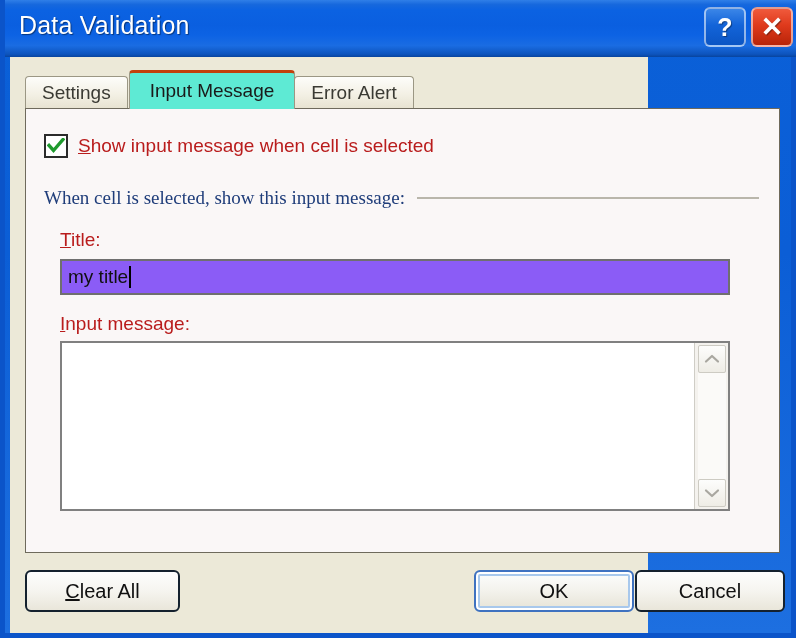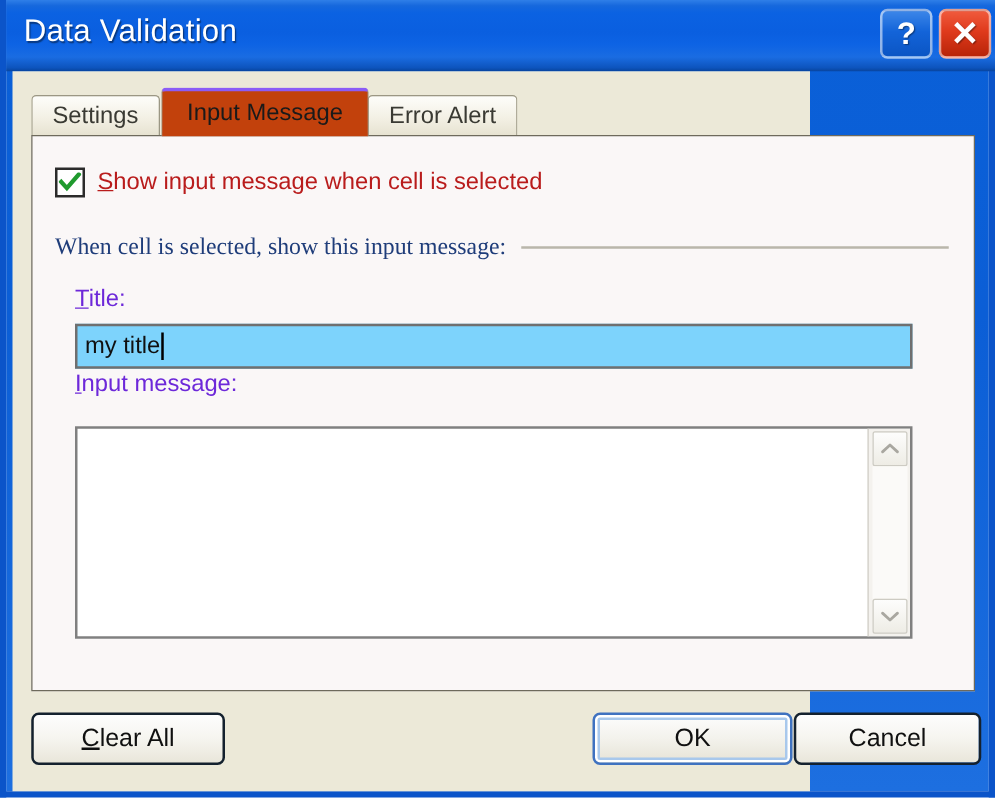--- a/index.html
+++ b/index.html
@@ -120,23 +120,23 @@
     background: linear-gradient(to bottom, #fdfdfa 0%, #f3f0e4 55%, #e6e2d0 100%);
     border: 1px solid #9b9784;
     border-bottom: none;
     border-top-left-radius: 4px;
     border-top-right-radius: 4px;
     margin-right: 2px;
     position: relative;
   }
   .tab.active {
     height: 39px;
-    background: #c2410c;
+    background: #5eead4;
     border: 1px solid #9b9784;
-    border-top: 3px solid #8b5cf6;
+    border-top: 3px solid #c2410c;
     border-bottom: none;
     color: #1a1a1a;
     z-index: 3;
     margin-left: -1px;
     margin-right: -1px;
     padding: 0 20px;
   }
 
   
   .panel {
@@ -195,34 +195,34 @@
   }
   .grouphead-rule {
     flex: 1;
     height: 2px;
     background: #b9b6ab;
   }
 
   .field-label {
     position: absolute;
     font-size: 19px;
-    color: #6d28d9;
+    color: #b91c1c;
     white-space: nowrap;
   }
   .lbl-title { left: 34px; top: 120px; }
-  .lbl-message { left: 34px; top: 188px; text-align: center; }
+  .lbl-message { left: 34px; top: 204px; text-align: center; }
 
   .title-input {
     position: absolute;
     left: 34px;
     top: 150px;
     width: 670px;
     height: 36px;
     box-sizing: border-box;
-    background: #7dd3fc;
+    background: #8b5cf6;
     border: 2px solid #6f6f6f;
     display: flex;
     align-items: center;
     padding-left: 6px;
   }
   .title-input .val {
     font-size: 19px;
     color: #101010;
     white-space: nowrap;
   }

